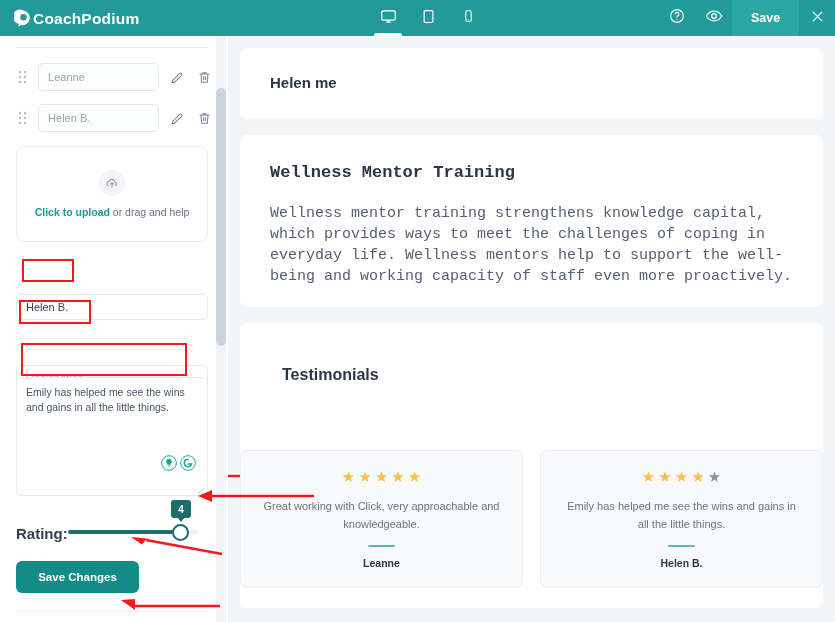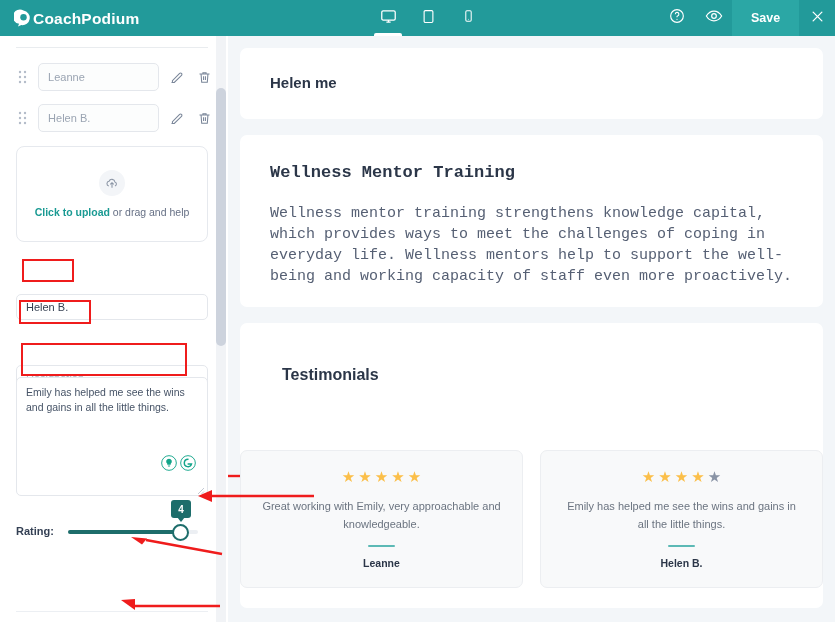--- a/index.html
+++ b/index.html
@@ -140,21 +140,21 @@
   }
   .ta-tools {
     position: absolute; right: 10px; bottom: 19px;
     display: flex; align-items: center; gap: 3px;
     background: #ffffff; border-radius: 10px; padding: 1px;
   }
 
   
   .rating-label {
     position: absolute; left: 16px; top: 489px;
-    font-size: 11px; color: #344054; font-weight: bold;
+    font-size: 15px; color: #344054; font-weight: bold;
   }
   .slider-wrap {
     position: absolute; left: 68px; top: 489px;
     width: 130px; height: 14px;
   }
   .slider-track {
     position: absolute; left: 0; top: 5px; width: 130px; height: 4px;
     background: #eceff3; border-radius: 3px;
   }
   .slider-fill {
@@ -420,20 +420,21 @@
     </div>
 
     <div class="rating-label">Rating:</div>
     <div class="slider-badge">4</div>
     <div class="slider-wrap">
       <div class="slider-track"></div>
       <div class="slider-fill"></div>
       <div class="slider-thumb"></div>
     </div>
 
+    <div class="save-changes">Save Changes</div>
     <div class="bottom-div"></div>
 
   </div>
 
   <div class="sb-track"></div>
   <div class="sb-thumb"></div>
 
   <div class="canvas">
 
     <div class="card" style="top:12px;height:71px;">
@@ -451,21 +452,21 @@
 
     <div class="testi-grid">
       <div class="testi-card">
         <div class="stars">
           <span class="star">★</span>
           <span class="star">★</span>
           <span class="star">★</span>
           <span class="star">★</span>
           <span class="star">★</span>
         </div>
-        <div class="testi-text">Great working with Emily, very approachable and knowledgeable.</div>
+        <div class="testi-text">Great working with Click, very approachable and knowledgeable.</div>
         <div class="testi-rule"></div>
         <div class="testi-author">Leanne</div>
       </div>
 
       <div class="testi-card">
         <div class="stars">
           <span class="star">★</span>
           <span class="star">★</span>
           <span class="star">★</span>
           <span class="star">★</span>

